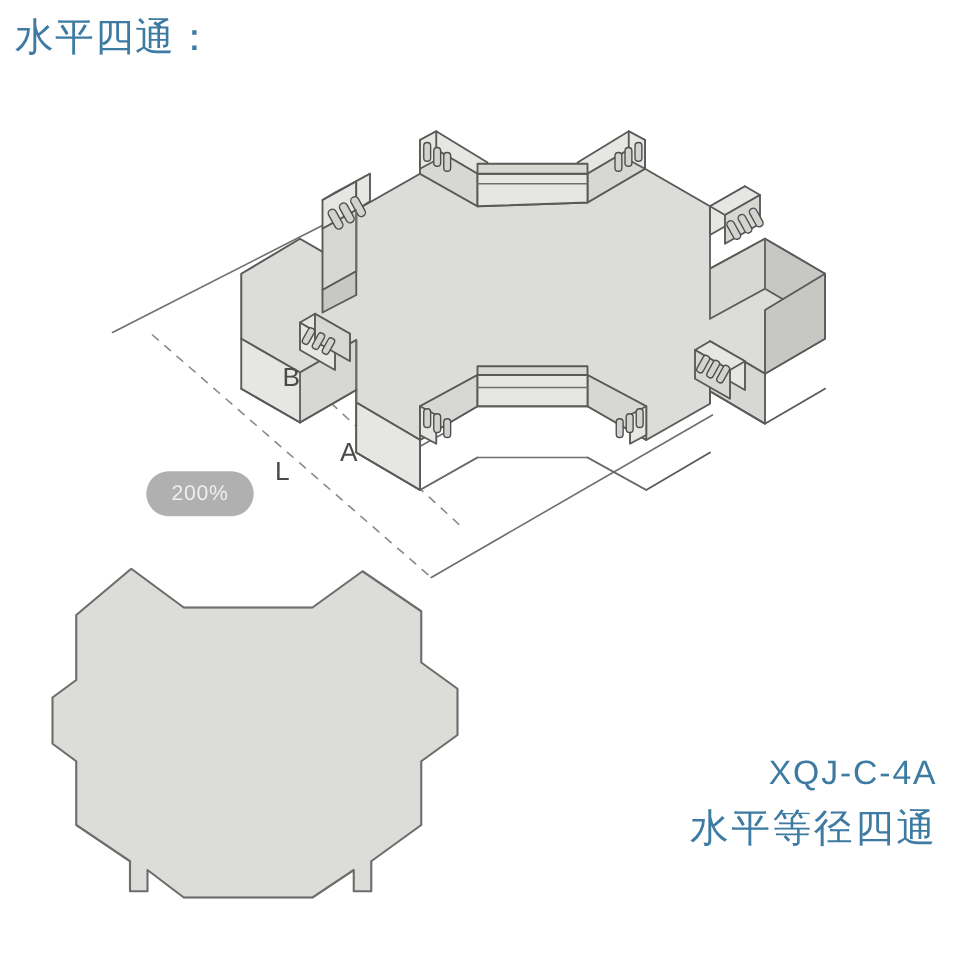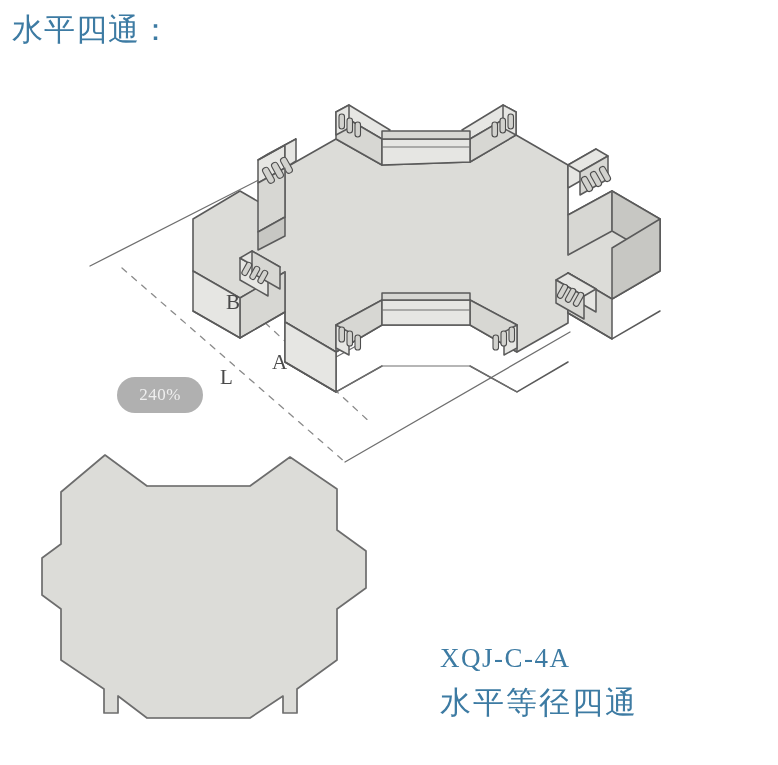--- a/index.html
+++ b/index.html
@@ -14,43 +14,42 @@
     overflow: hidden;
     font-family: "Liberation Sans", "DejaVu Sans", sans-serif;
   }
 
   #page {
     position: absolute;
     left: 0; top: 0;
     width: 778px;
     height: 554px;
     background: #ffffff;
-    font-family: Liberation Serif, serif;
   }
 
   
   .page-title {
     position: absolute;
     left: 12px;
     top: 12px;
     font-size: 31px;
     font-weight: 500;
     letter-spacing: 1px;
     color: #3d7ba3;
     white-space: nowrap;
     line-height: 1.15;
   }
 
   
   .product-caption {
     position: absolute;
     left: 440px;
-    top: 640px;
+    top: 600px;
     width: 310px;
-    text-align: left;
+    text-align: right;
     color: #3d7ba3;
   }
   .product-code {
     font-size: 27px;
     letter-spacing: 1.5px;
     line-height: 1.35;
     white-space: nowrap;
   }
   .product-name {
     font-size: 31px;
@@ -326,21 +325,21 @@
                L 61 492
                Z"></path>
 
       <path class="thinLine" d="M 147 486 L 250 486" opacity="0.55"></path>
       <path class="thinLine" d="M 147 718 L 250 718" opacity="0.55"></path>
     </g>
   </svg>
 
   <div class="page-title">水平四通：</div>
 
-  <div class="zoom-badge">240%</div>
+  <div class="zoom-badge">200%</div>
 
   <div class="dim-label dim-b">B</div>
 
   <div class="dim-label dim-a">A</div>
 
   <div class="dim-label dim-l">L</div>
 
   <div class="product-caption">
     <div class="product-code">XQJ-C-4A</div>
     <div class="product-name">水平等径四通</div>

